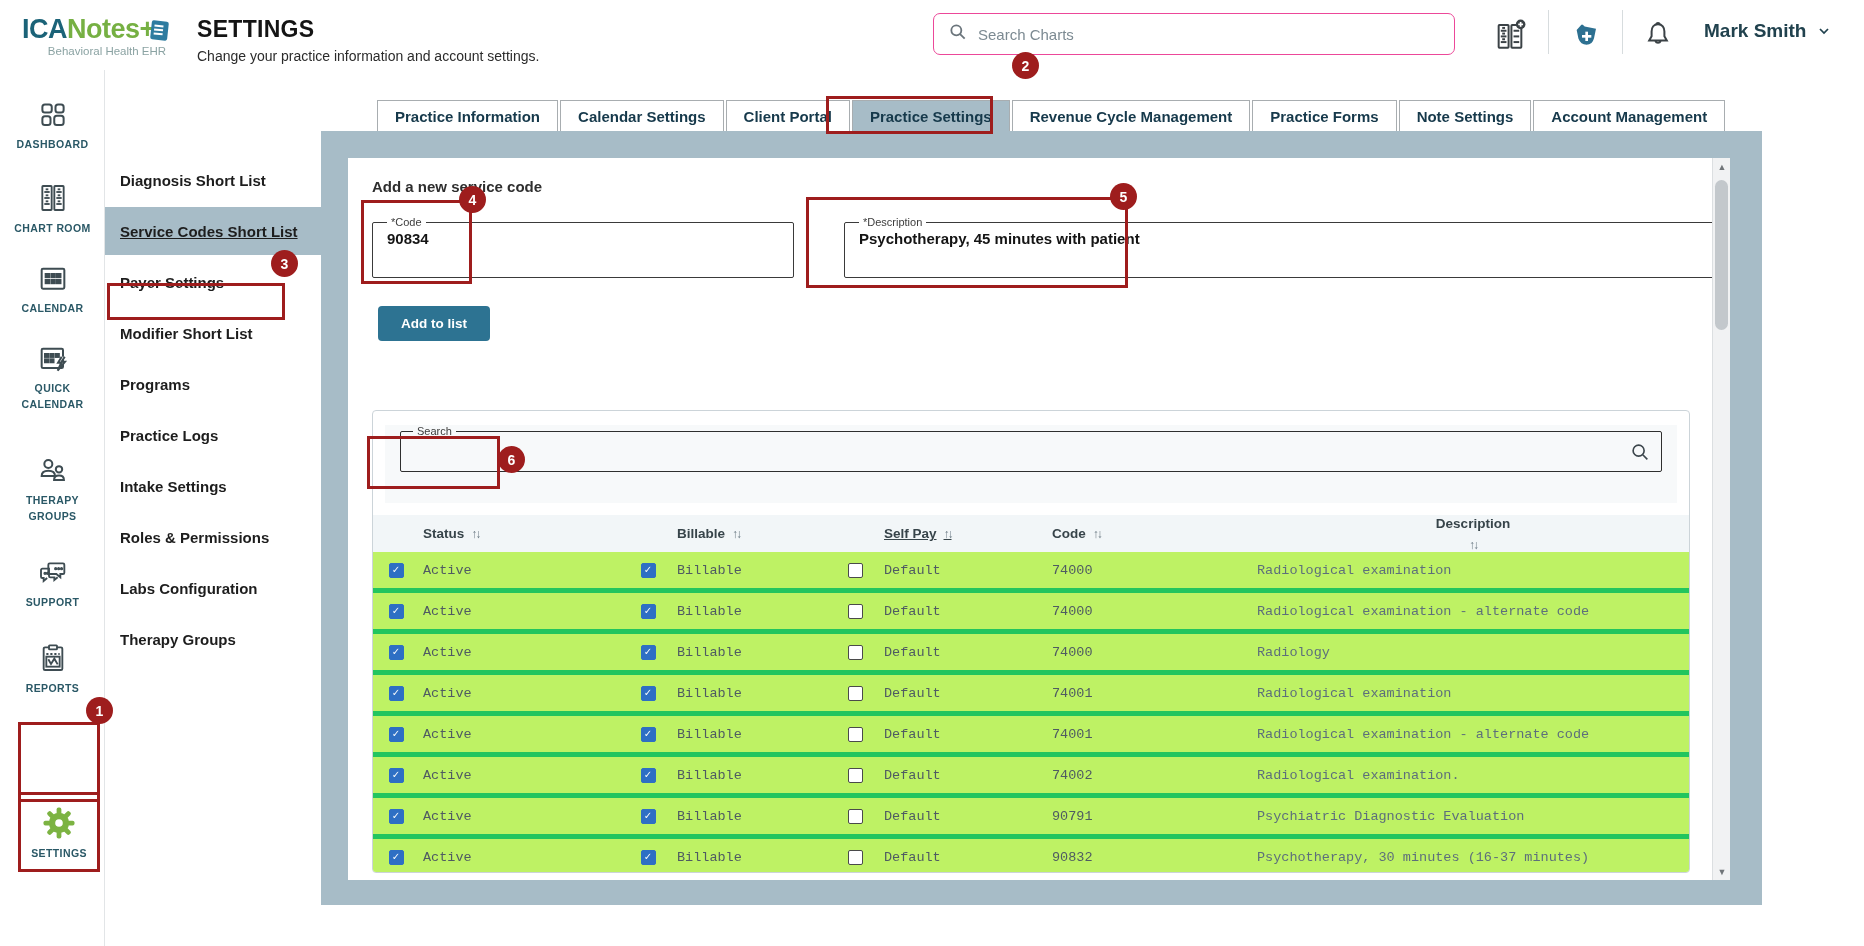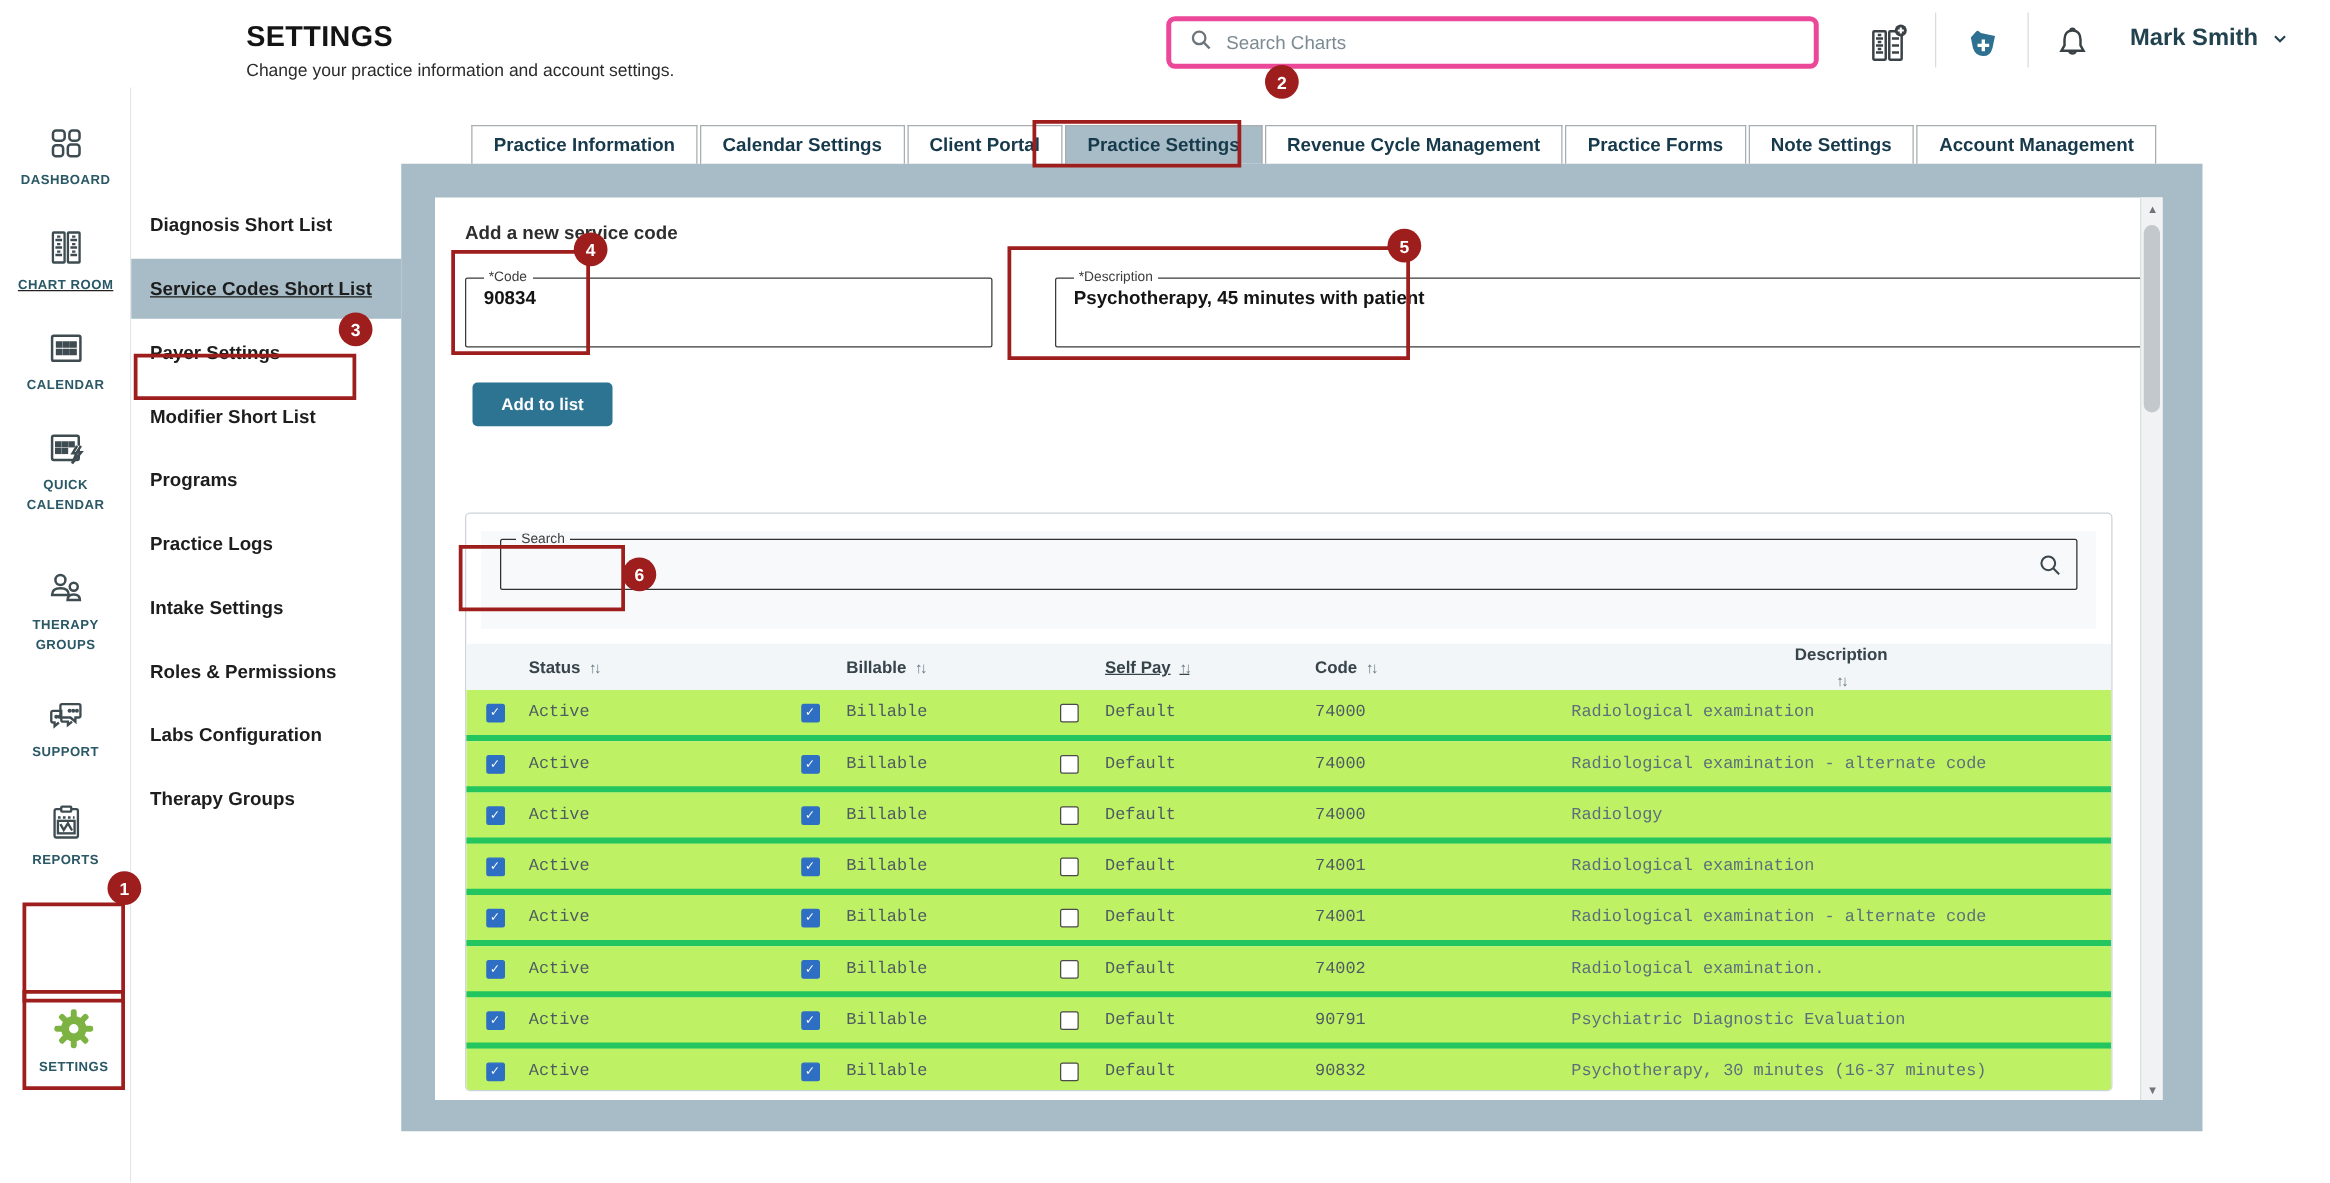--- a/index.html
+++ b/index.html
@@ -16,21 +16,21 @@
   .logo-ica { color:#1b6378; }
   .logo-notes { color:#76b043; }
   .logo-plus { color:#76b043; font-weight:700; }
   .logo-page { display:inline-block; width:17px; height:19px; background:#2e7ca0; border-radius:2px; margin-left:-4px; vertical-align:-2px; transform:rotate(6deg); position:relative; }
   .logo-page:before { content:""; position:absolute; left:3px; top:4px; width:9px; height:2px; background:#fff; box-shadow:0 4px 0 #fff, 0 8px 0 #fff; }
   .logo-tag { font-size:11.5px; color:#8ba3a3; text-align:center; margin-top:0px; }
   .page-head { position:absolute; left:197px; top:16px; }
   .page-title { font-size:23px; font-weight:700; color:#141414; letter-spacing:0.3px; }
   .page-sub { font-size:14px; color:#2b2b2b; margin-top:5px; }
 
-  .chart-search { position:absolute; left:933px; top:13px; width:522px; height:42px; border:4px solid #ec4899; border-radius:7px; display:flex; align-items:center; padding:0 14px; gap:10px; background:#fff; }
+  .chart-search { position:absolute; left:933px; top:13px; width:522px; height:42px; border:1px solid #ec4899; border-radius:7px; display:flex; align-items:center; padding:0 14px; gap:10px; background:#fff; }
   .chart-search input { border:none; outline:none; font-size:15px; color:#333; width:100%; font-family:"Liberation Sans",sans-serif; background:transparent; }
   .chart-search input::placeholder { color:#7c8a92; }
 
   .hdr-ico { position:absolute; top:15px; width:40px; height:40px; display:flex; align-items:center; justify-content:center; cursor:pointer; }
   .vdiv { position:absolute; top:10px; width:1px; height:44px; background:#d7dcde; }
   .user { position:absolute; left:1704px; top:20px; display:flex; align-items:center; gap:10px; cursor:pointer; }
   .user-name { font-size:19px; font-weight:600; color:#21424e; }
 
   
   .rail { position:absolute; left:0; top:70px; width:105px; height:876px; background:#fff; border-right:1px solid #e2e5e7; }
@@ -92,20 +92,24 @@
   .cb.off { background:#fff; border:1.5px solid #4a4a4a; }
 
   
   .hl { position:absolute; border:3px solid #9e1d1d; pointer-events:none; z-index:40; }
   .badge { position:absolute; width:27px; height:27px; border-radius:50%; background:#9e1d1d; color:#fff; font-size:14px; font-weight:700; display:flex; align-items:center; justify-content:center; z-index:41; }
 </style>
 </head>
 <body>
 
 <div class="topbar">
+  <div class="logo">
+    <div class="logo-line"><span class="logo-ica">ICA</span><span class="logo-notes">Notes</span><span class="logo-plus">+</span><span class="logo-page"></span></div>
+    <div class="logo-tag">Behavioral Health EHR</div>
+  </div>
   <div class="page-head">
     <div class="page-title">SETTINGS</div>
     <div class="page-sub">Change your practice information and account settings.</div>
   </div>
 
   <div class="chart-search">
     <span>
       <svg width="20" height="20" viewBox="0 0 24 24" fill="none" stroke="#6b757c" stroke-width="2.2">
           <circle cx="10" cy="10" r="6"></circle>
           <line x1="14.5" y1="14.5" x2="20" y2="20"></line>
@@ -161,21 +165,21 @@
   <div class="rail-item" style="top:30px;">
     <svg width="30" height="30" viewBox="0 0 24 24" fill="none" stroke="#3e4c52" stroke-width="1.6">
       <rect x="3.5" y="3.5" width="7.5" height="6.5" rx="2"></rect>
         <rect x="14" y="3.5" width="6.5" height="6.5" rx="2"></rect>
       <rect x="3.5" y="13" width="6.5" height="7" rx="2"></rect>
         <rect x="13" y="12.5" width="7.5" height="7.5" rx="2"></rect>
     </svg>
     <div class="rail-label">DASHBOARD</div>
   </div>
 
-  <div class="rail-item" style="top:112px;text-decoration:underline;">
+  <div class="rail-item" style="top:112px;">
     <svg width="32" height="32" viewBox="0 0 24 24" fill="none" stroke="#3e4c52" stroke-width="1.4">
       <rect x="4" y="3" width="7" height="18" rx="0.5"></rect>
         <line x1="5.5" y1="7.5" x2="9.5" y2="7.5"></line>
         <line x1="5.5" y1="12" x2="9.5" y2="12"></line>
         <line x1="5.5" y1="16.5" x2="9.5" y2="16.5"></line>
         <line x1="6.5" y1="5.5" x2="8.5" y2="5.5"></line>
         <line x1="6.5" y1="10" x2="8.5" y2="10"></line>
         <line x1="6.5" y1="14.5" x2="8.5" y2="14.5"></line>
       <rect x="13" y="3" width="7" height="18" rx="0.5"></rect>
         <line x1="14.5" y1="7.5" x2="18.5" y2="7.5"></line>

